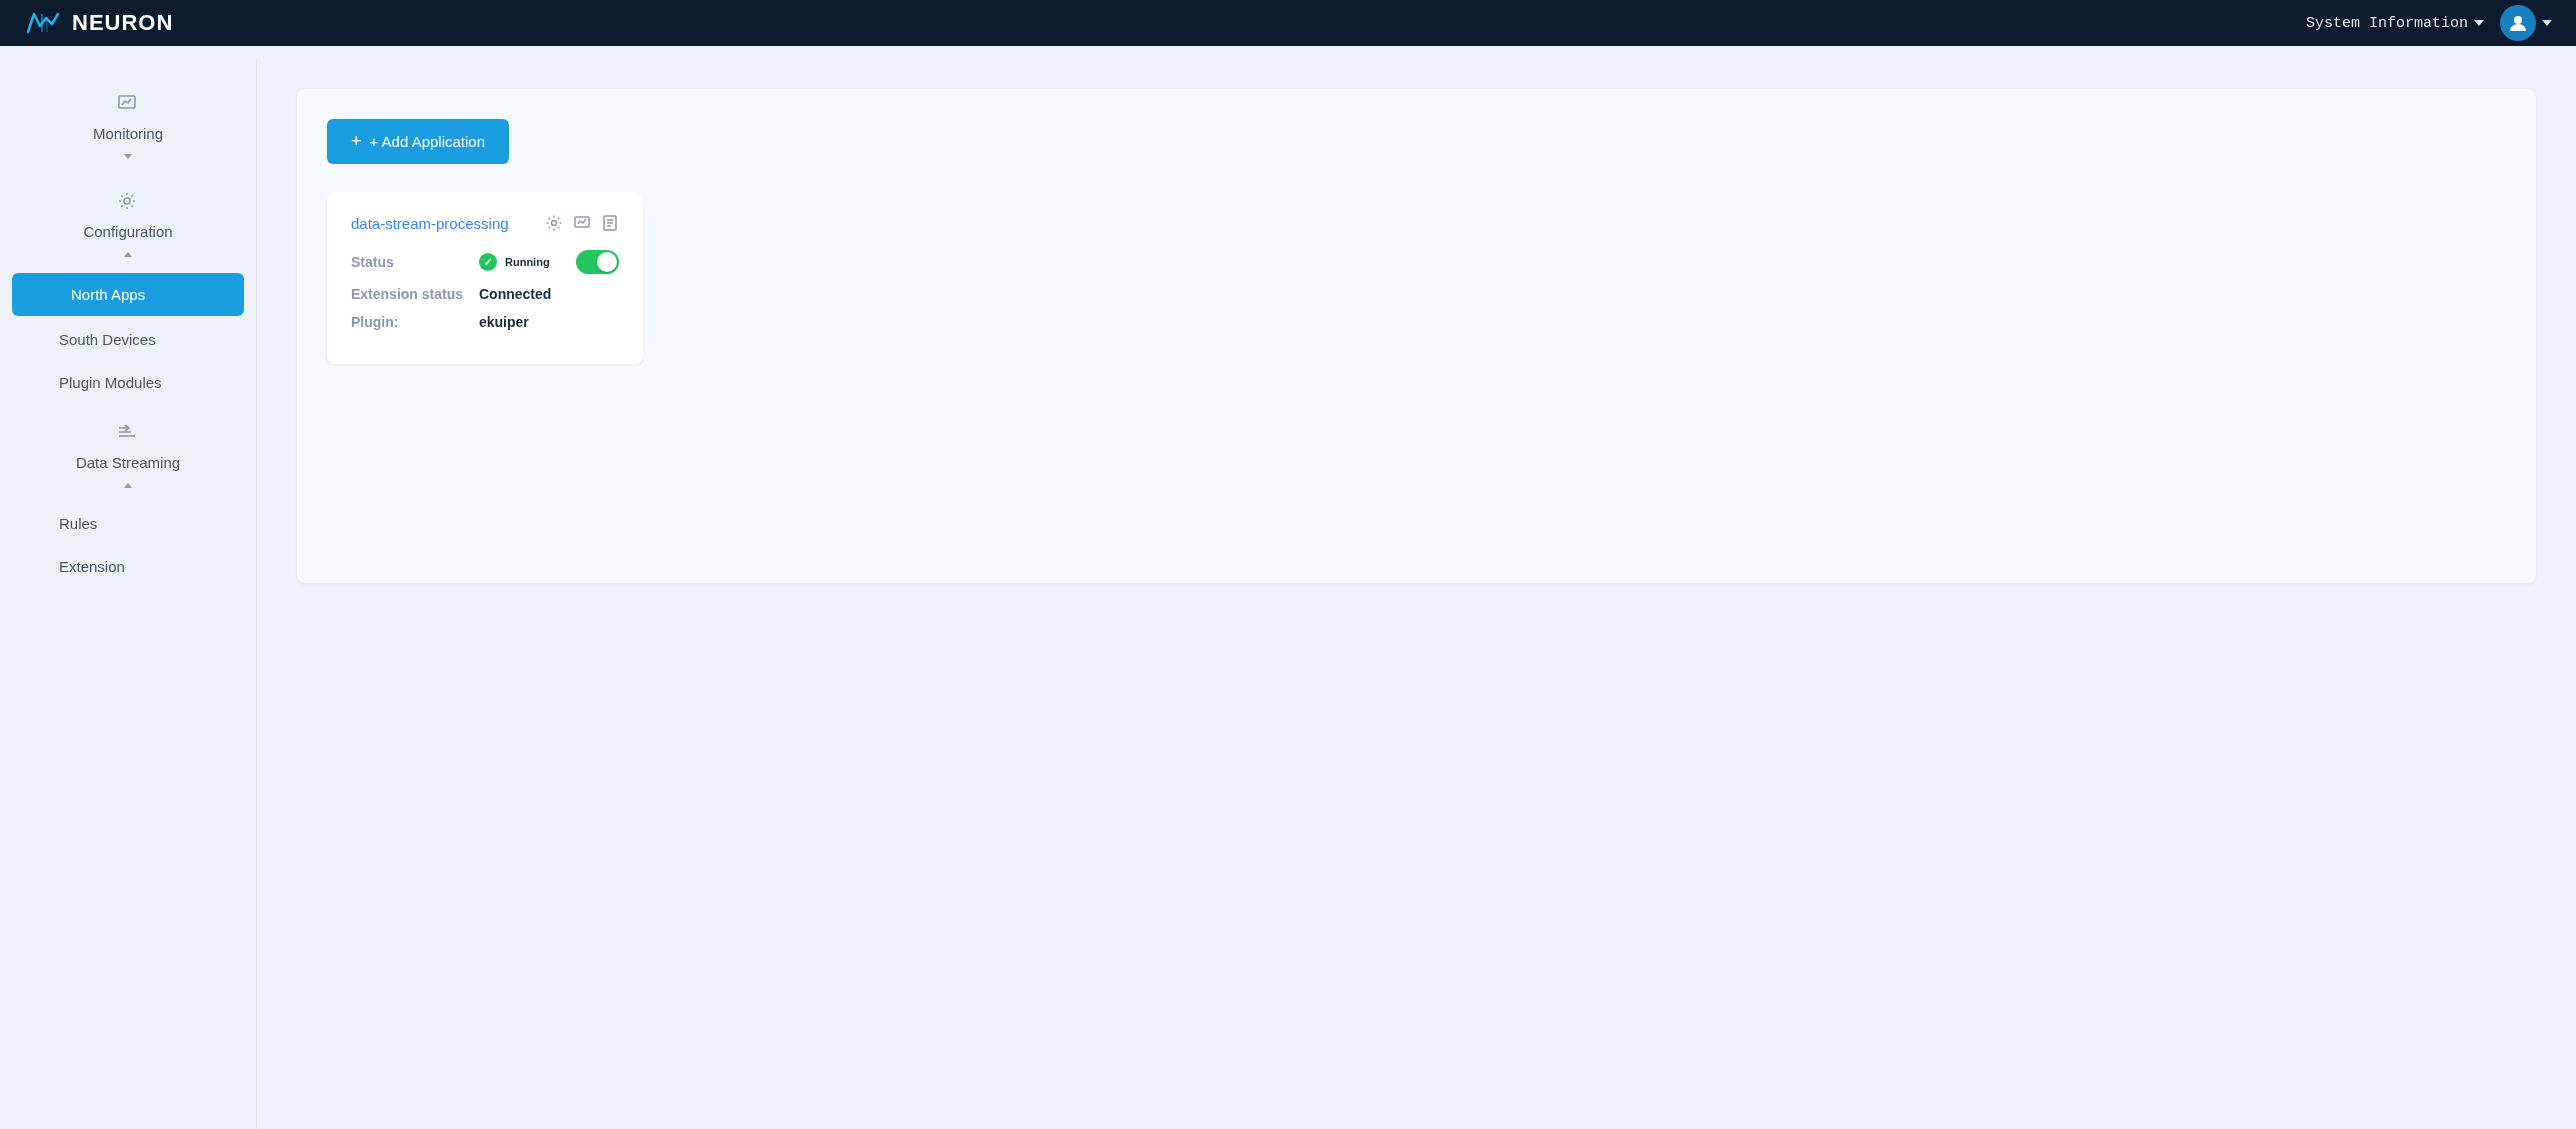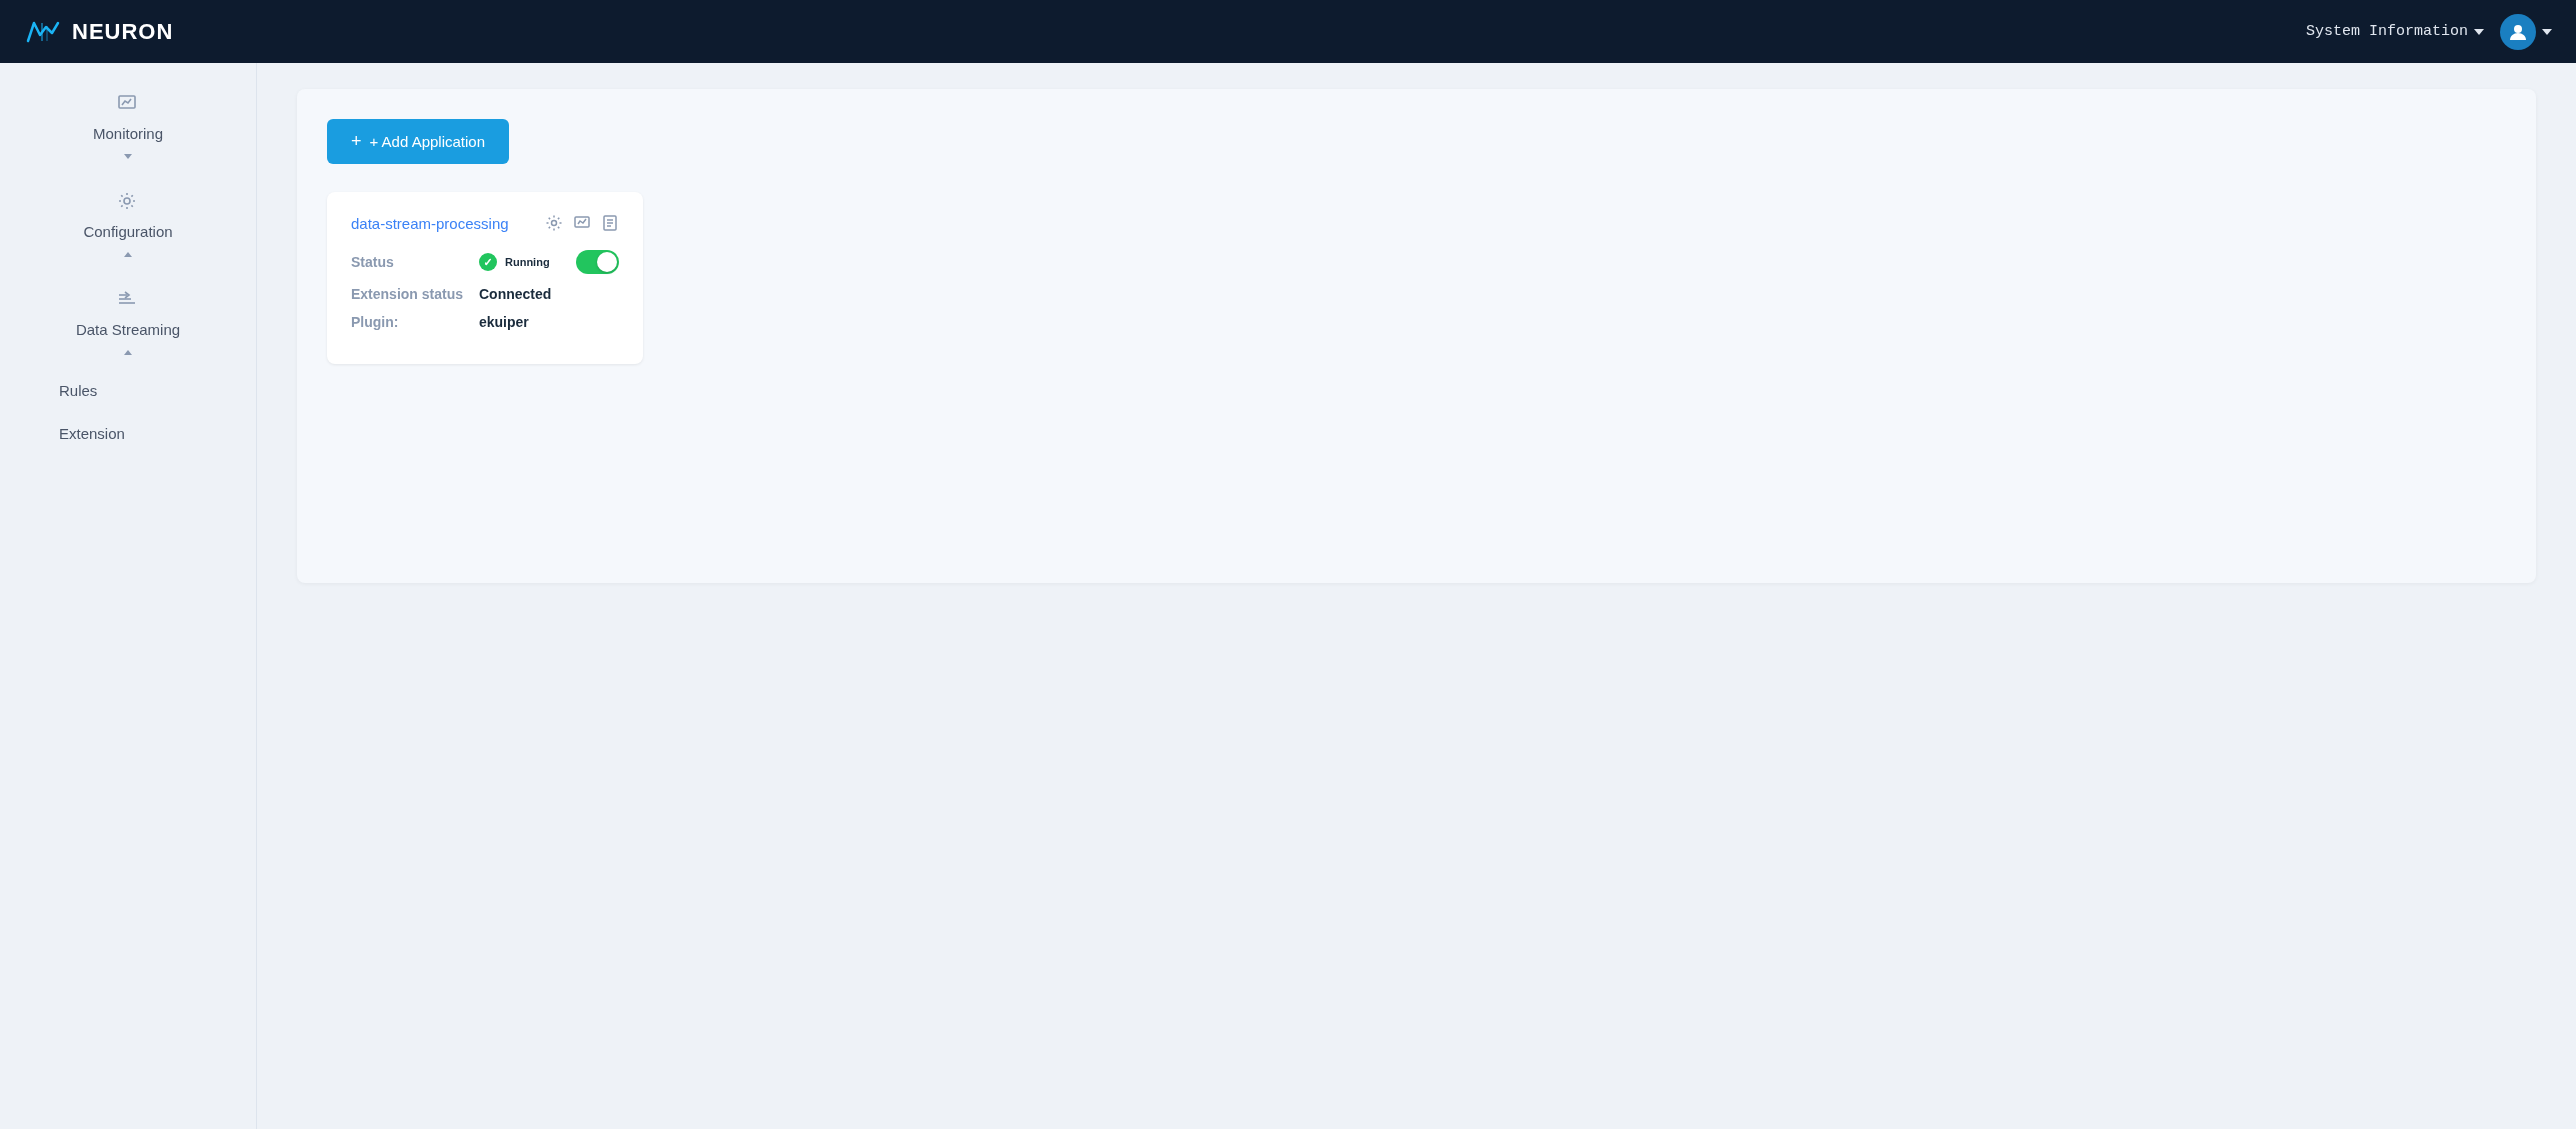--- a/index.html
+++ b/index.html
@@ -1,21 +1,21 @@
 <!DOCTYPE html>
 <html><head>
   <meta charset="utf-8">
   <style>
     * { box-sizing: border-box; margin: 0; padding: 0; }
     body { font-family: -apple-system, BlinkMacSystemFont, 'Segoe UI', sans-serif; background: #eef2f7; min-height: 100vh; }
 
     
     .header {
       background: #0d1b2e;
-      height: 63px;
+      height: 46px;
       display: flex;
       align-items: center;
       justify-content: space-between;
       padding: 0 24px;
       position: fixed;
       top: 0; left: 0; right: 0;
       z-index: 100;
     }
     .header-logo {
       display: flex;
@@ -305,20 +305,31 @@
     <div class="sidebar-section">
       <div class="sidebar-item">
         <span class="sidebar-icon">
           <svg width="20" height="20" viewBox="0 0 20 20" fill="none" stroke="#8a99b0" stroke-width="1.6">
             <circle cx="10" cy="10" r="3"></circle>
             <path d="M10 2v2M10 16v2M2 10h2M16 10h2M4.2 4.2l1.4 1.4M14.4 14.4l1.4 1.4M4.2 15.8l1.4-1.4M14.4 5.6l1.4-1.4"></path>
           </svg>
         </span>
         <span class="sidebar-label">Configuration</span>
         <span class="sidebar-chevron up"></span>
+      </div>
+      <div class="sidebar-children">
+        <div class="sidebar-child-item active" style="background:#1a9de0; color:white; border-radius:6px; margin:2px 12px;">
+          <span>North Apps</span>
+        </div>
+        <div class="sidebar-child-item">
+          <span>South Devices</span>
+        </div>
+        <div class="sidebar-child-item">
+          <span>Plugin Modules</span>
+        </div>
       </div>
     </div>
 
     <div class="sidebar-section">
       <div class="sidebar-item">
         <span class="sidebar-icon">
           <svg width="20" height="20" viewBox="0 0 20 20" fill="none" stroke="#8a99b0" stroke-width="1.6">
             <line x1="2" y1="6" x2="10" y2="6"></line>
             <line x1="2" y1="10" x2="14" y2="10"></line>
             <line x1="2" y1="14" x2="18" y2="14"></line>

